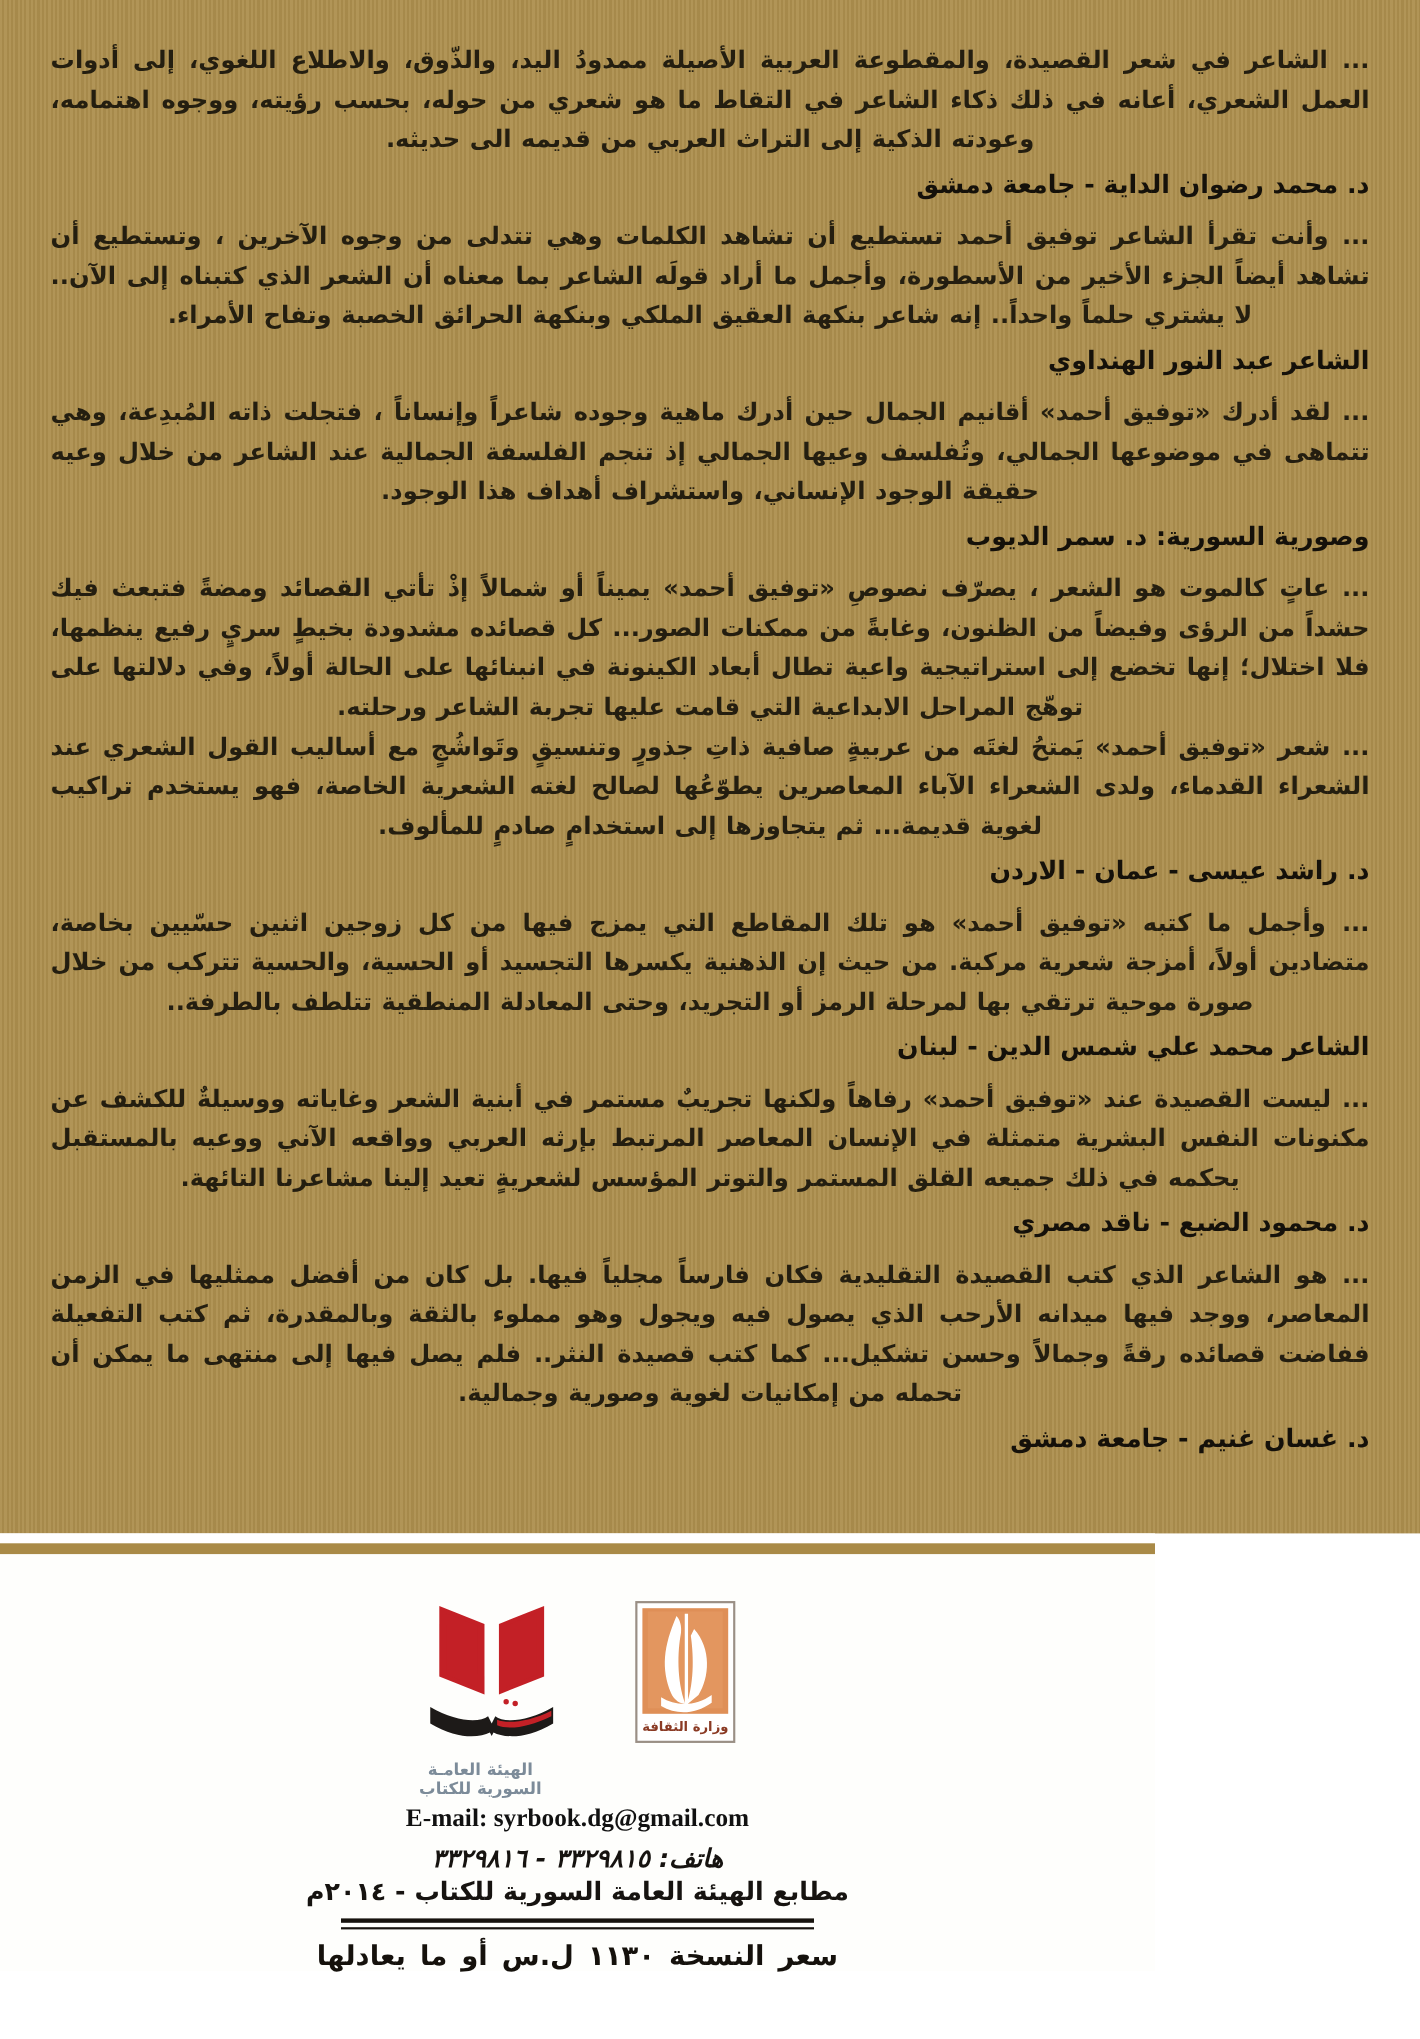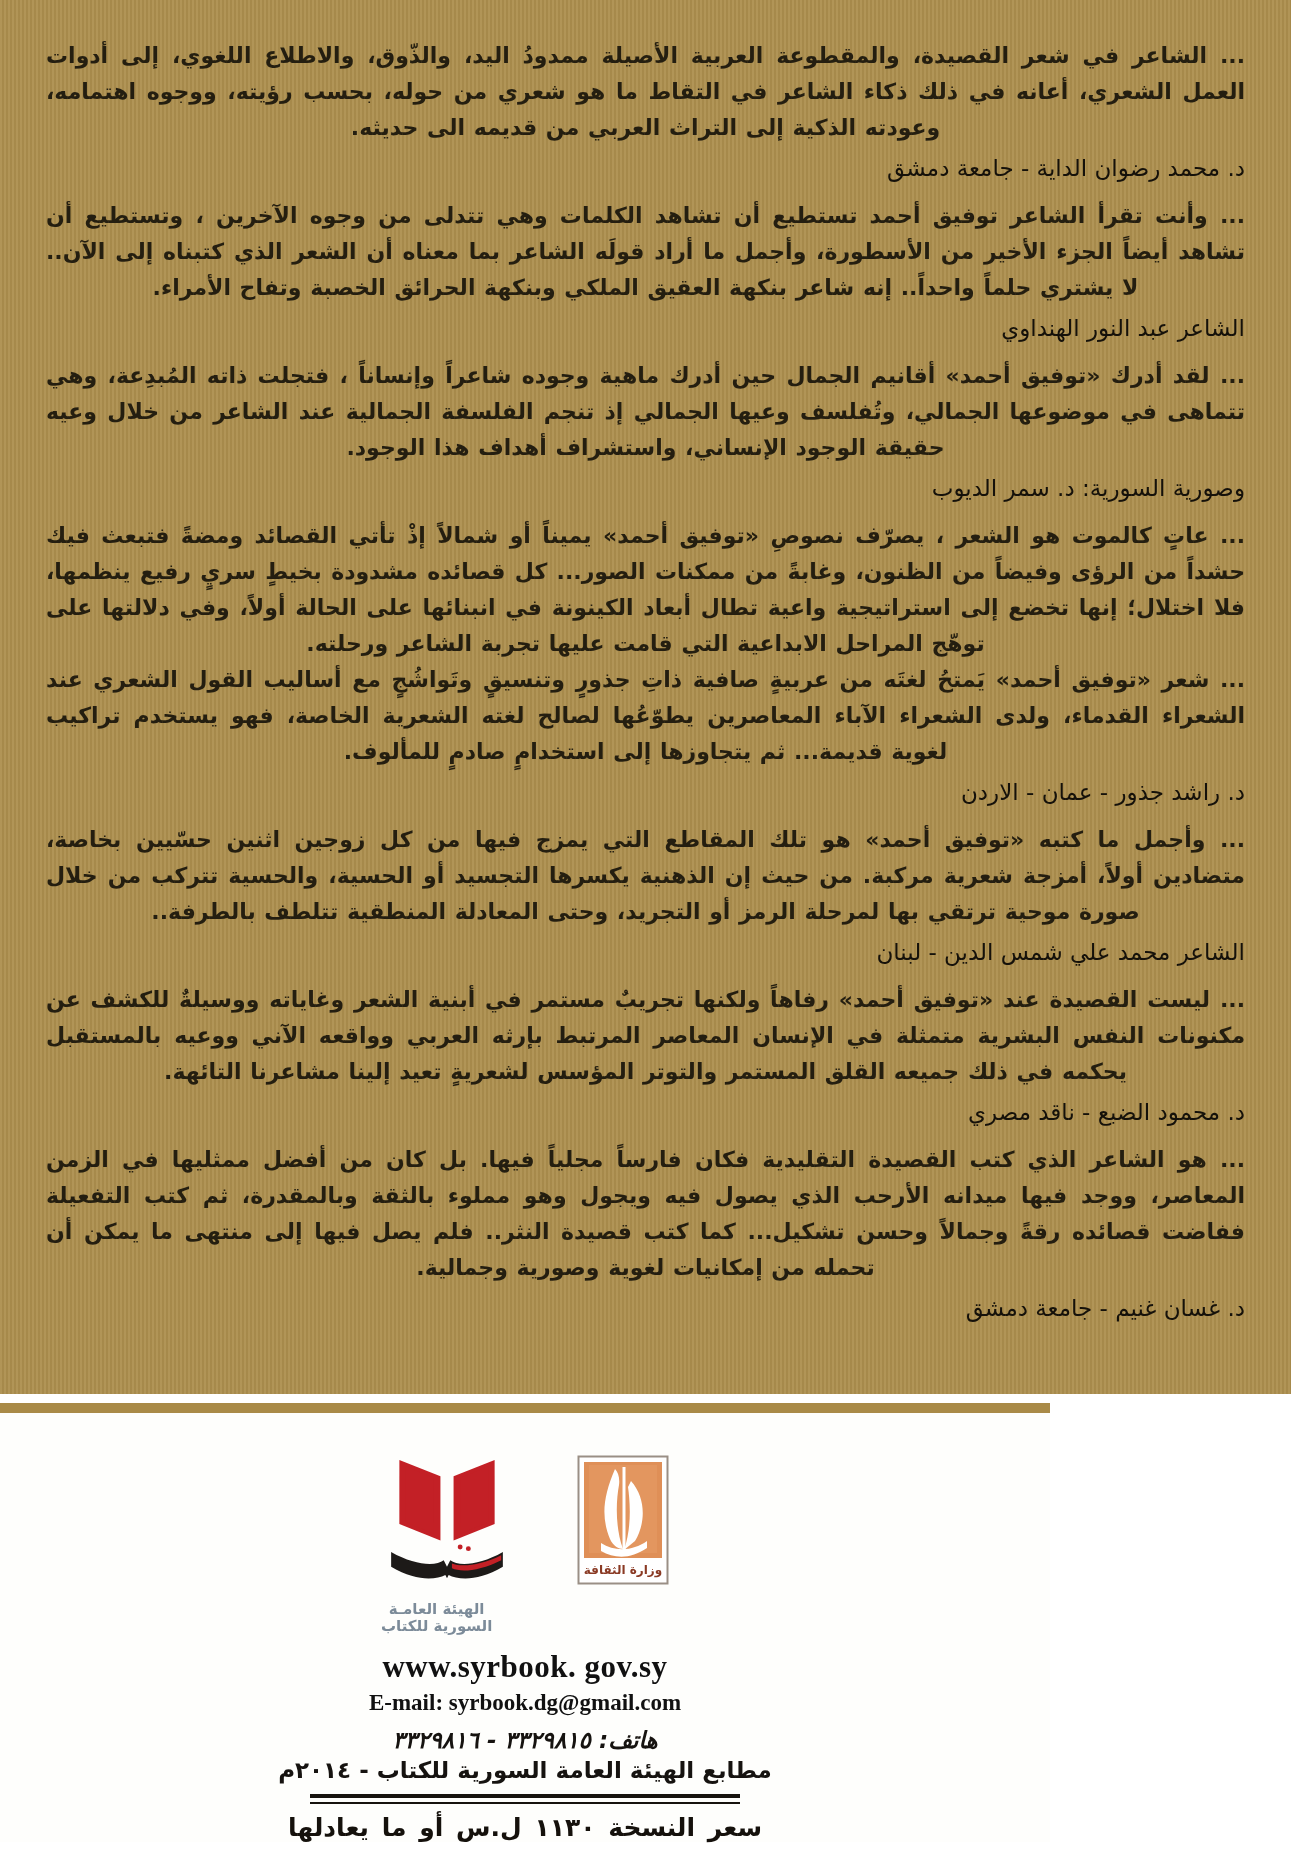--- a/index.html
+++ b/index.html
@@ -31,21 +31,21 @@
     color:#241e10;
     text-align:justify;
     text-align-last:center;
     letter-spacing:0;
     word-spacing:1px;
   }
   .review-attribution {
     margin:5px 0 13px 0;
     font-size:23px;
     line-height:34px;
-    font-weight:normal;
+    font-weight:bold;
     color:#15110a;
     text-align:right;
   }
 
   
   .divider-gap { height:9px; background:#ffffff; }
   .divider-bar { height:10px; background:#a98a47; }
 
   
   .footer { background:#fefefc; text-align:center; }
@@ -111,21 +111,21 @@
       <p class="review-text">... لقد أدرك «توفيق أحمد» أقانيم الجمال حين أدرك ماهية وجوده شاعراً وإنساناً ، فتجلت ذاته المُبدِعة، وهي تتماهى في موضوعها الجمالي، وتُفلسف وعيها الجمالي إذ تنجم الفلسفة الجمالية عند الشاعر من خلال وعيه حقيقة الوجود الإنساني، واستشراف أهداف هذا الوجود.</p>
       <div class="review-attribution">وصورية السورية: د. سمر الديوب</div>
     </div>
 
     <div>
       <p class="review-text">... عاتٍ كالموت هو الشعر ، يصرّف نصوصِ «توفيق أحمد» يميناً أو شمالاً إذْ تأتي القصائد ومضةً فتبعث فيك حشداً من الرؤى وفيضاً من الظنون، وغابةً من ممكنات الصور... كل قصائده مشدودة بخيطٍ سريٍ رفيع ينظمها، فلا اختلال؛ إنها تخضع إلى استراتيجية واعية تطال أبعاد الكينونة في انبنائها على الحالة أولاً، وفي دلالتها على توهّج المراحل الابداعية التي قامت عليها تجربة الشاعر ورحلته.</p>
     </div>
 
     <div>
       <p class="review-text">... شعر «توفيق أحمد» يَمتحُ لغتَه من عربيةٍ صافية ذاتِ جذورٍ وتنسيقٍ وتَواشُجٍ مع أساليب القول الشعري عند الشعراء القدماء، ولدى الشعراء الآباء المعاصرين يطوّعُها لصالح لغته الشعرية الخاصة، فهو يستخدم تراكيب لغوية قديمة... ثم يتجاوزها إلى استخدامٍ صادمٍ للمألوف.</p>
-      <div class="review-attribution">د. راشد جذور - عمان - الاردن</div>
+      <div class="review-attribution">د. راشد عيسى - عمان - الاردن</div>
     </div>
 
     <div>
       <p class="review-text">... وأجمل ما كتبه «توفيق أحمد» هو تلك المقاطع التي يمزج فيها من كل زوجين اثنين حسّيين بخاصة، متضادين أولاً، أمزجة شعرية مركبة. من حيث إن الذهنية يكسرها التجسيد أو الحسية، والحسية تتركب من خلال صورة موحية ترتقي بها لمرحلة الرمز أو التجريد، وحتى المعادلة المنطقية تتلطف بالطرفة..</p>
       <div class="review-attribution">الشاعر محمد علي شمس الدين - لبنان</div>
     </div>
 
     <div>
       <p class="review-text">... ليست القصيدة عند «توفيق أحمد» رفاهاً ولكنها تجريبٌ مستمر في أبنية الشعر وغاياته ووسيلةٌ للكشف عن مكنونات النفس البشرية متمثلة في الإنسان المعاصر المرتبط بإرثه العربي وواقعه الآني ووعيه بالمستقبل يحكمه في ذلك جميعه القلق المستمر والتوتر المؤسس لشعريةٍ تعيد إلينا مشاعرنا التائهة.</p>
       <div class="review-attribution">د. محمود الضبع - ناقد مصري</div>
@@ -181,21 +181,20 @@
             <line x1="47" y1="12" x2="47" y2="95" stroke="#ffffff" stroke-width="3"></line>
 
             <path d="M24,88 C38,97 56,96 70,86 L70,93 C54,104 38,104 24,96 Z" fill="#ffffff"></path>
             <text x="46" y="119" text-anchor="middle" font-size="12" font-weight="bold" fill="#8a3a24" font-family="DejaVu Sans, sans-serif">وزارة الثقافة</text>
           </svg>
         </span>
       </div>
 
     </div>
 
-    <div class="website-text">www.syrbook. gov.sy</div>
     <div class="email-text">E-mail: syrbook.dg@gmail.com</div>
     <div class="phone-text">هاتف: ٣٣٢٩٨١٥ - ٣٣٢٩٨١٦</div>
     <div class="printer-text">مطابع الهيئة العامة السورية للكتاب - ٢٠١٤م</div>
     <div class="double-rule"></div>
     <div class="price-text">سعر النسخة ١١٣٠ ل.س أو ما يعادلها</div>
 
   </div>
 
 </div>
 

